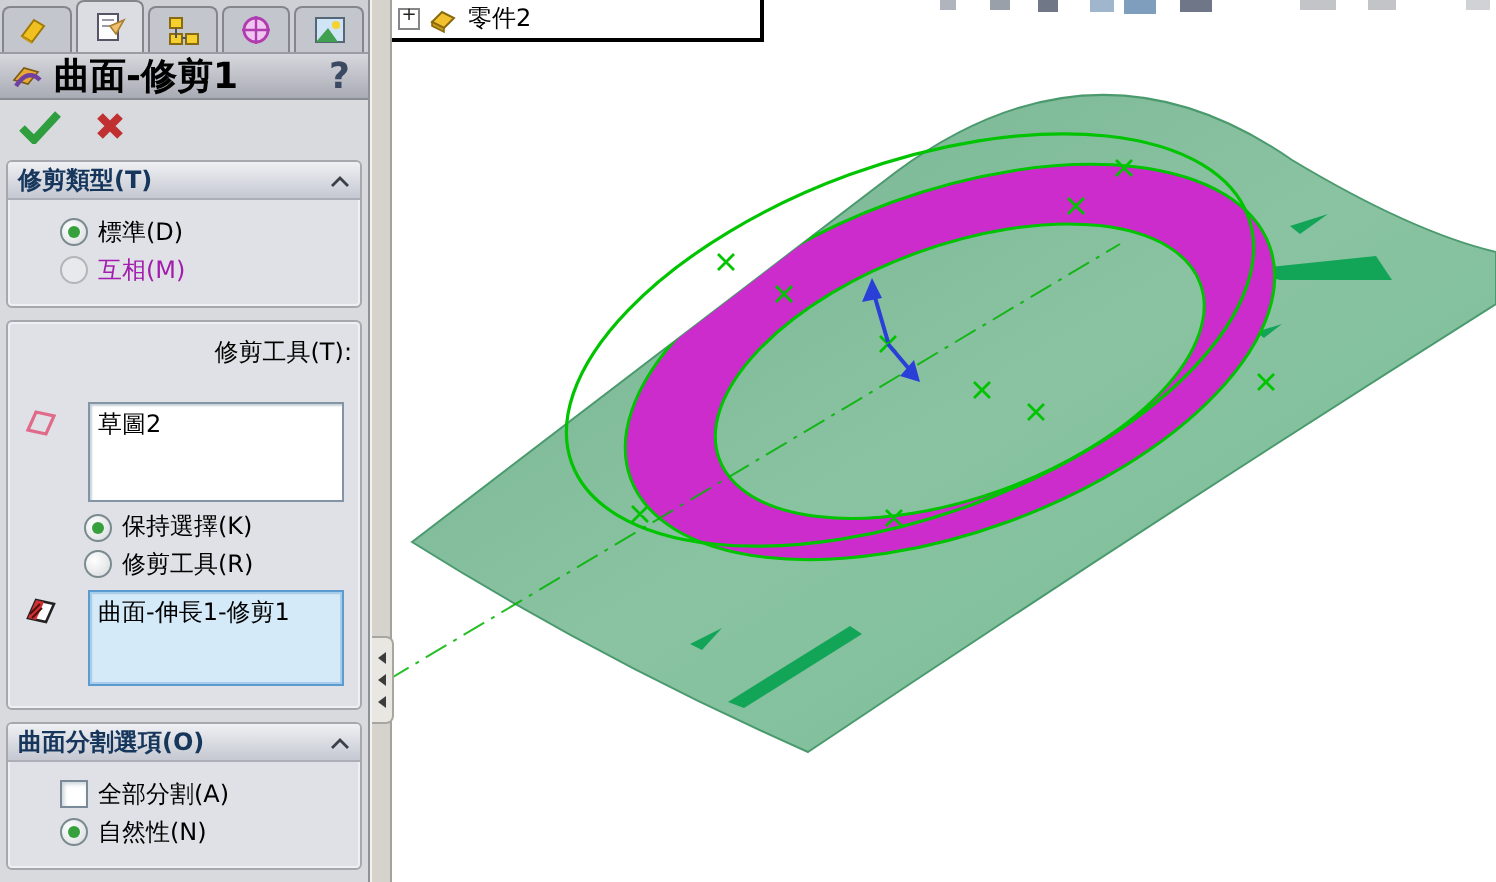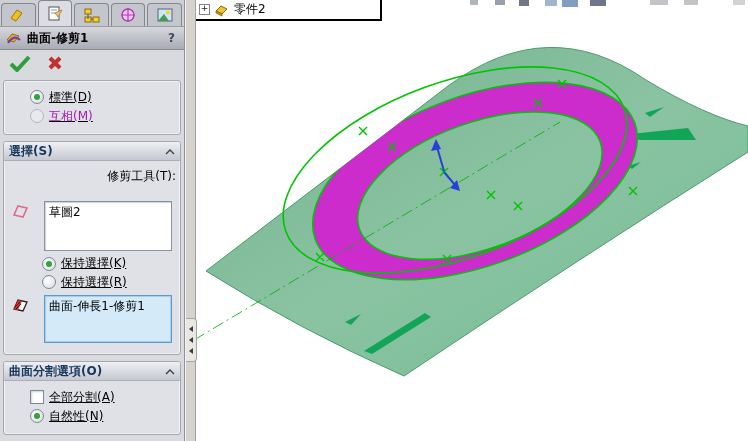--- a/index.html
+++ b/index.html
@@ -9,34 +9,34 @@
   
   .panel{position:absolute;left:0;top:0;width:185px;height:441px;background:#d9dade;
          border-right:1px solid #8f9198;box-sizing:border-box;}
   .tabbar{height:26px;display:flex;align-items:flex-end;padding-left:1px;background:#cfd0d6;
           border-bottom:1px solid #9a9ca4;}
   .tab{width:34px;height:22px;background:#c4c6cd;border:1px solid #84868e;border-bottom:none;
        border-radius:4px 4px 0 0;margin-right:2px;display:flex;align-items:center;justify-content:center;}
   .tab.active{background:#dcdde2;height:25px;}
   .titlebar{height:22px;display:flex;align-items:center;gap:5px;padding:0 6px;
             background:linear-gradient(#d7d8dd,#a9abb5);border-bottom:1px solid #8a8c94;
-            font-weight:bold;font-size:12px;}
+            font-weight:bold;font-size:18px;}
   .titlebar .ttl{flex:1;}
   .helpbtn{font-weight:bold;color:#3a4a62;padding:0 3px;cursor:default;}
   .okcancel{height:26px;display:flex;align-items:center;gap:14px;padding-left:8px;}
 
   .group{margin:4px 3px 6px 3px;border:1px solid #a6a8b0;border-radius:3px;background:#e0e1e6;
          box-shadow:inset 0 0 0 1px #eef0f3;}
   .ghdr{height:18px;display:flex;align-items:center;padding:0 5px;
         background:linear-gradient(#eef0f3,#c6c8d2);border-bottom:1px solid #adafb8;
         border-radius:2px 2px 0 0;font-weight:bold;color:#16365c;font-size:12px;}
   .ghdr .htxt{flex:1;}
   .gbody{padding:5px 4px 7px 4px;}
 
-  .optrow{display:flex;align-items:center;gap:5px;margin:3px 0 3px 22px;line-height:16px;text-decoration:underline;}
+  .optrow{display:flex;align-items:center;gap:5px;margin:3px 0 3px 22px;line-height:16px;}
   .radio{width:12px;height:12px;border-radius:50%;border:1px solid #7a8a8f;
          background:radial-gradient(circle at 35% 35%,#ffffff,#d6dadc);position:relative;flex:none;}
   .radio.sel::after{content:"";position:absolute;left:3px;top:3px;width:6px;height:6px;border-radius:50%;
          background:#35a03c;}
   .radio.dis{border-color:#b2b6ba;background:#e7e9ec;}
   .lbl-dis{color:#a21caf;}
   .checkbox{width:12px;height:12px;border:1px solid #7a8a99;background:#fff;
             box-shadow:inset 1px 1px 2px #c9d2d8;flex:none;}
 
   .fieldlabel{margin:2px 0 3px 36px;text-align:right;}
@@ -191,56 +191,56 @@
     <div class="okcancel">
       <svg width="24" height="18">
         <path d="M3,10 L9,16 L21,3" stroke="#2f9e3f" stroke-width="4" fill="none"></path>
       </svg>
       <svg width="18" height="18">
         <path d="M4,4 L14,14 M14,4 L4,14" stroke="#c03030" stroke-width="4" fill="none"></path>
       </svg>
     </div>
 
     <div class="group">
+      <div class="ghdr">
+        <span class="htxt">修剪類型(T)</span>
+        <svg width="10" height="10">
+          <path d="M1,8 L5,4 L9,8" stroke="#3a3f48" stroke-width="1.4" fill="none"></path>
+        </svg>
+      </div>
       <div class="gbody">
         <div class="optrow">
           <span class="radio sel"></span>
           <span>標準(D)</span>
         </div>
         <div class="optrow">
           <span class="radio dis"></span>
           <span class="lbl-dis">互相(M)</span>
         </div>
       </div>
     </div>
 
     <div class="group">
-      <div class="ghdr">
-        <span class="htxt">選擇(S)</span>
-        <svg width="10" height="10">
-          <path d="M1,8 L5,4 L9,8" stroke="#3a3f48" stroke-width="1.4" fill="none"></path>
-        </svg>
-      </div>
       <div class="gbody">
         <div class="fieldlabel">修剪工具(T):</div>
         <div class="listrow">
           <svg class="sideicon" width="19" height="17">
             <path d="M3,12 L7,3 L16,5 L12,14 Z" fill="none" stroke="#e06a8a" stroke-width="1.6"></path>
           </svg>
           <div class="listbox tool">
             <div>草圖2</div>
           </div>
         </div>
         <div class="optrow" style="margin-left:34px;align-items:flex-end;">
           <span class="radio sel"></span>
           <span>保持選擇(K)</span>
         </div>
         <div class="optrow" style="margin-left:34px;">
           <span class="radio"></span>
-          <span>保持選擇(R)</span>
+          <span>修剪工具(R)</span>
         </div>
         <div class="listrow" style="margin-top:5px;">
           <svg class="sideicon" width="19" height="17">
             <path d="M3,12 L7,3 L16,5 L12,14 Z" fill="#fff" stroke="#222" stroke-width="1.3"></path>
             <path d="M3,12 L7,3 L11,4 L7,13 Z" fill="#d03030"></path>
             <path d="M4,10 L9,5 M5,12 L10,7" stroke="#501010" stroke-width="1"></path>
           </svg>
           <div class="listbox pieces">
             <div>曲面-伸長1-修剪1</div>
           </div>

